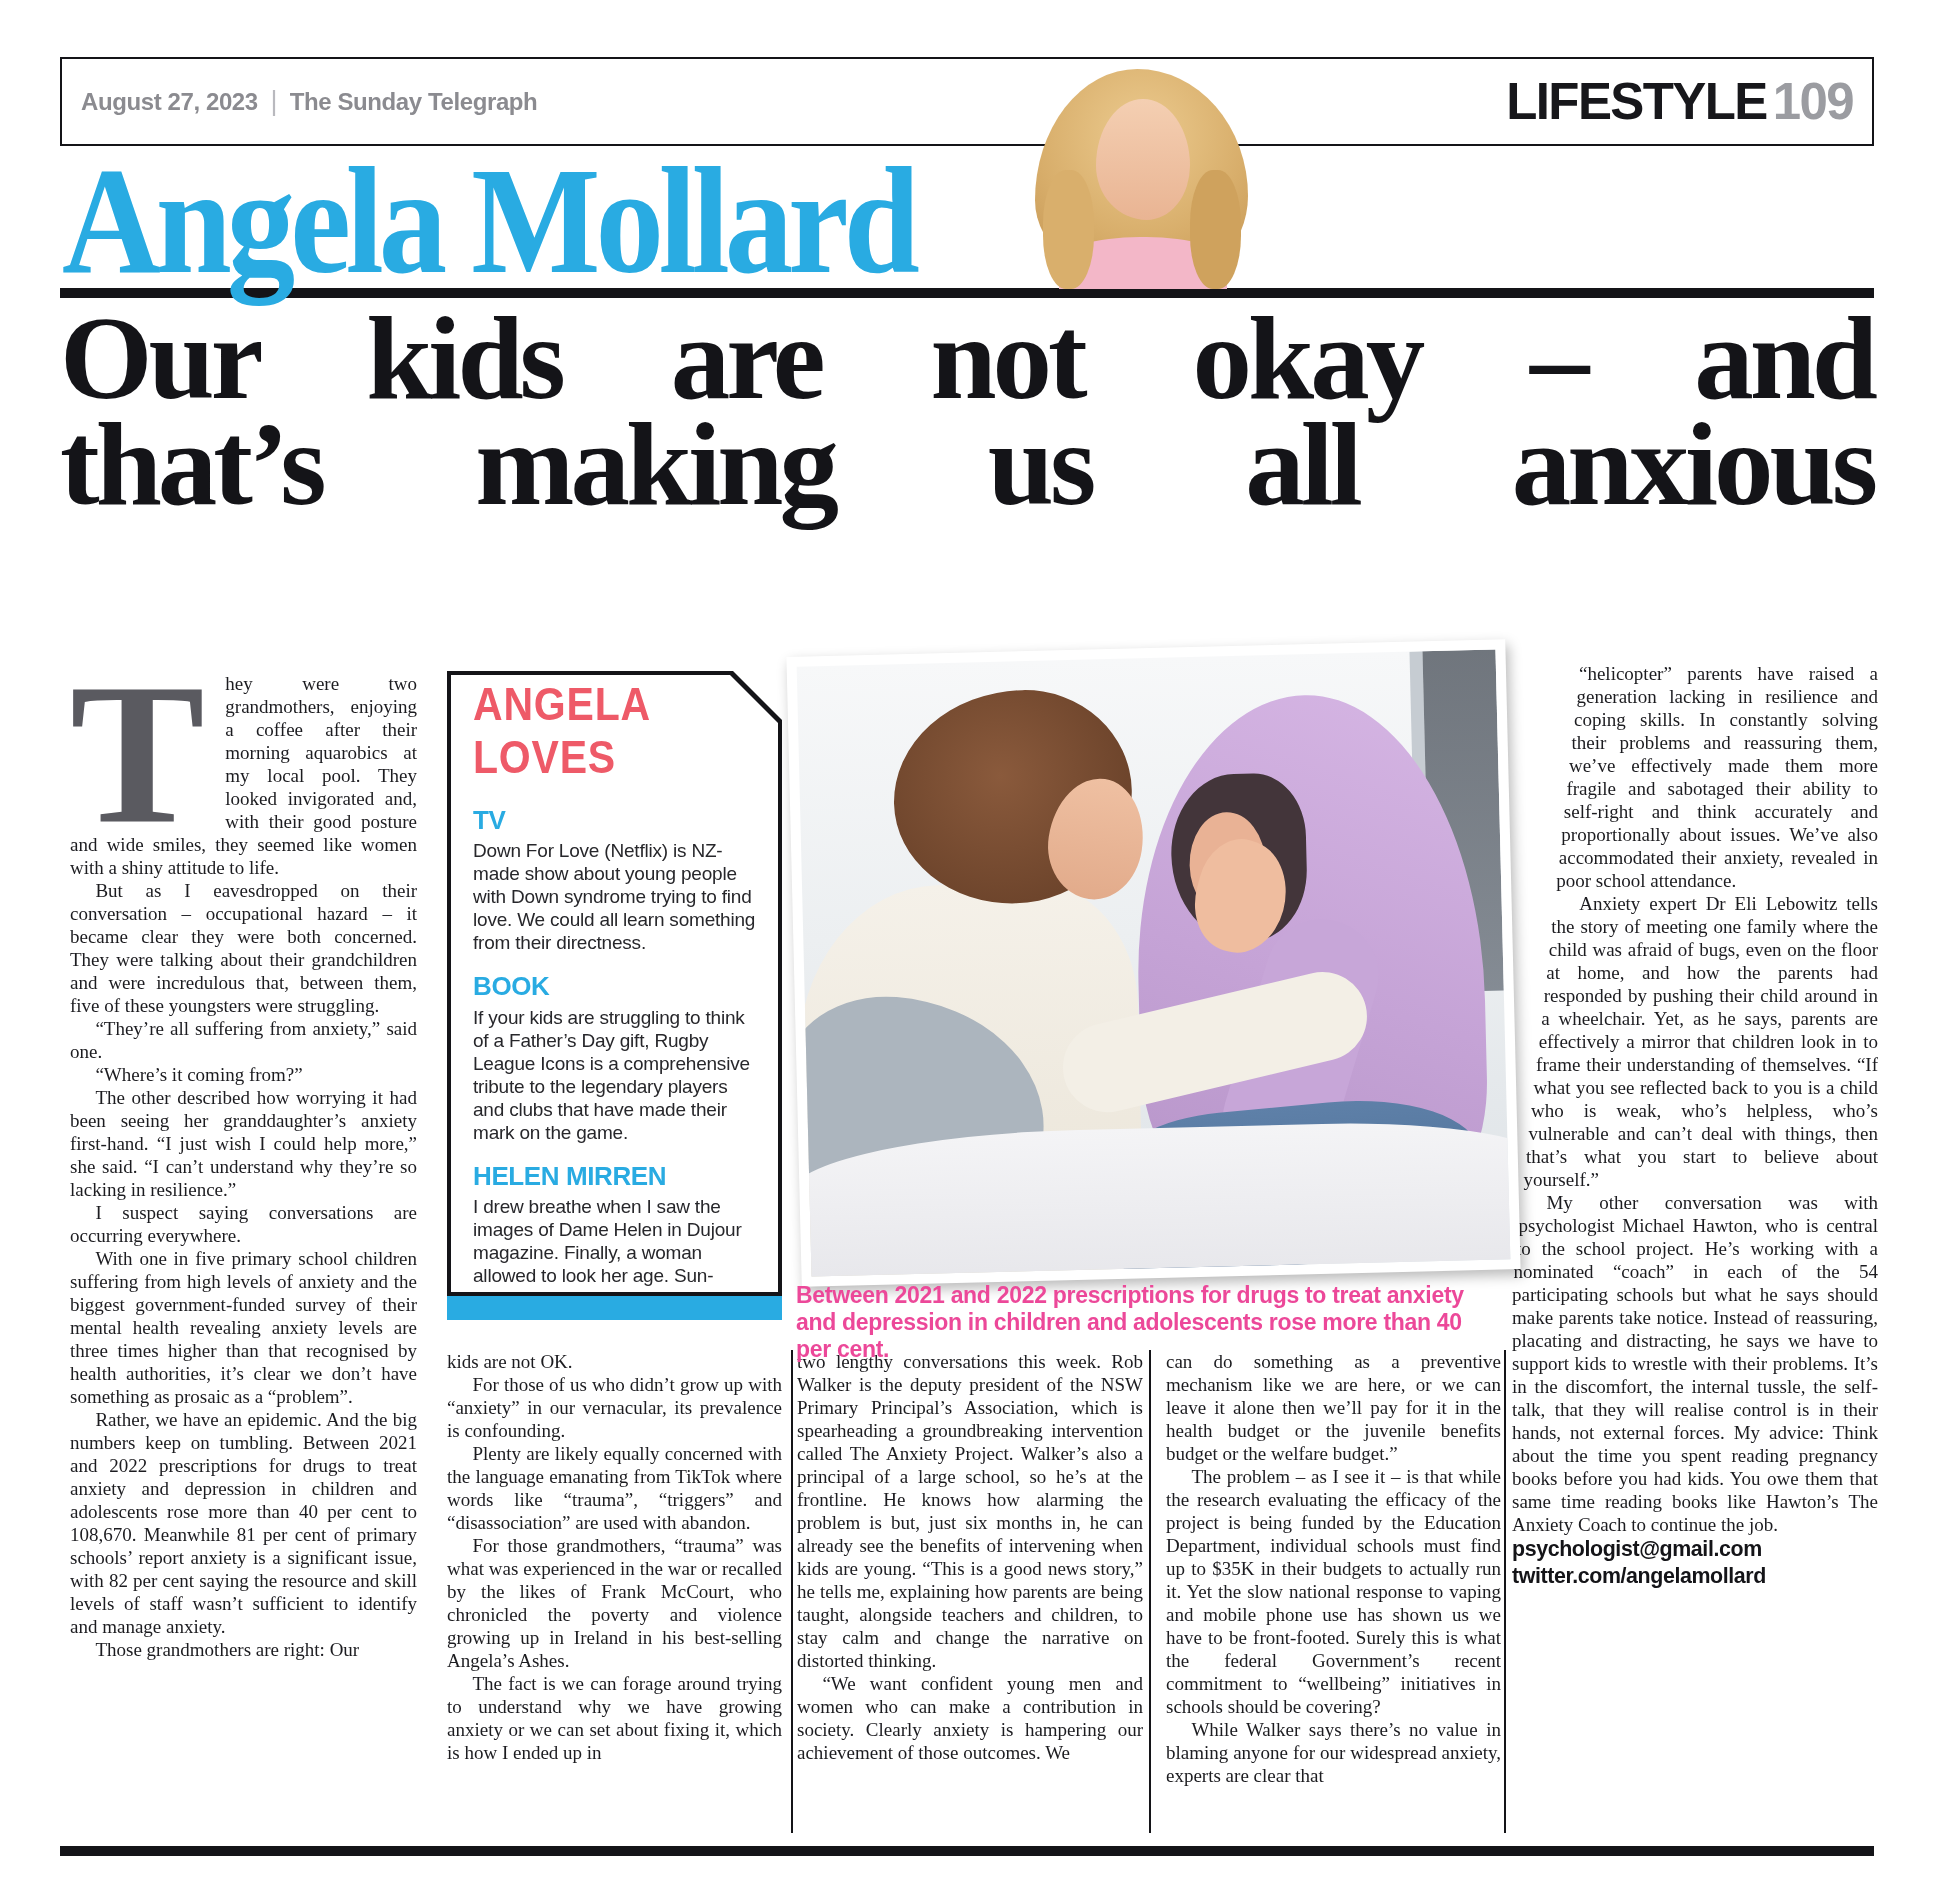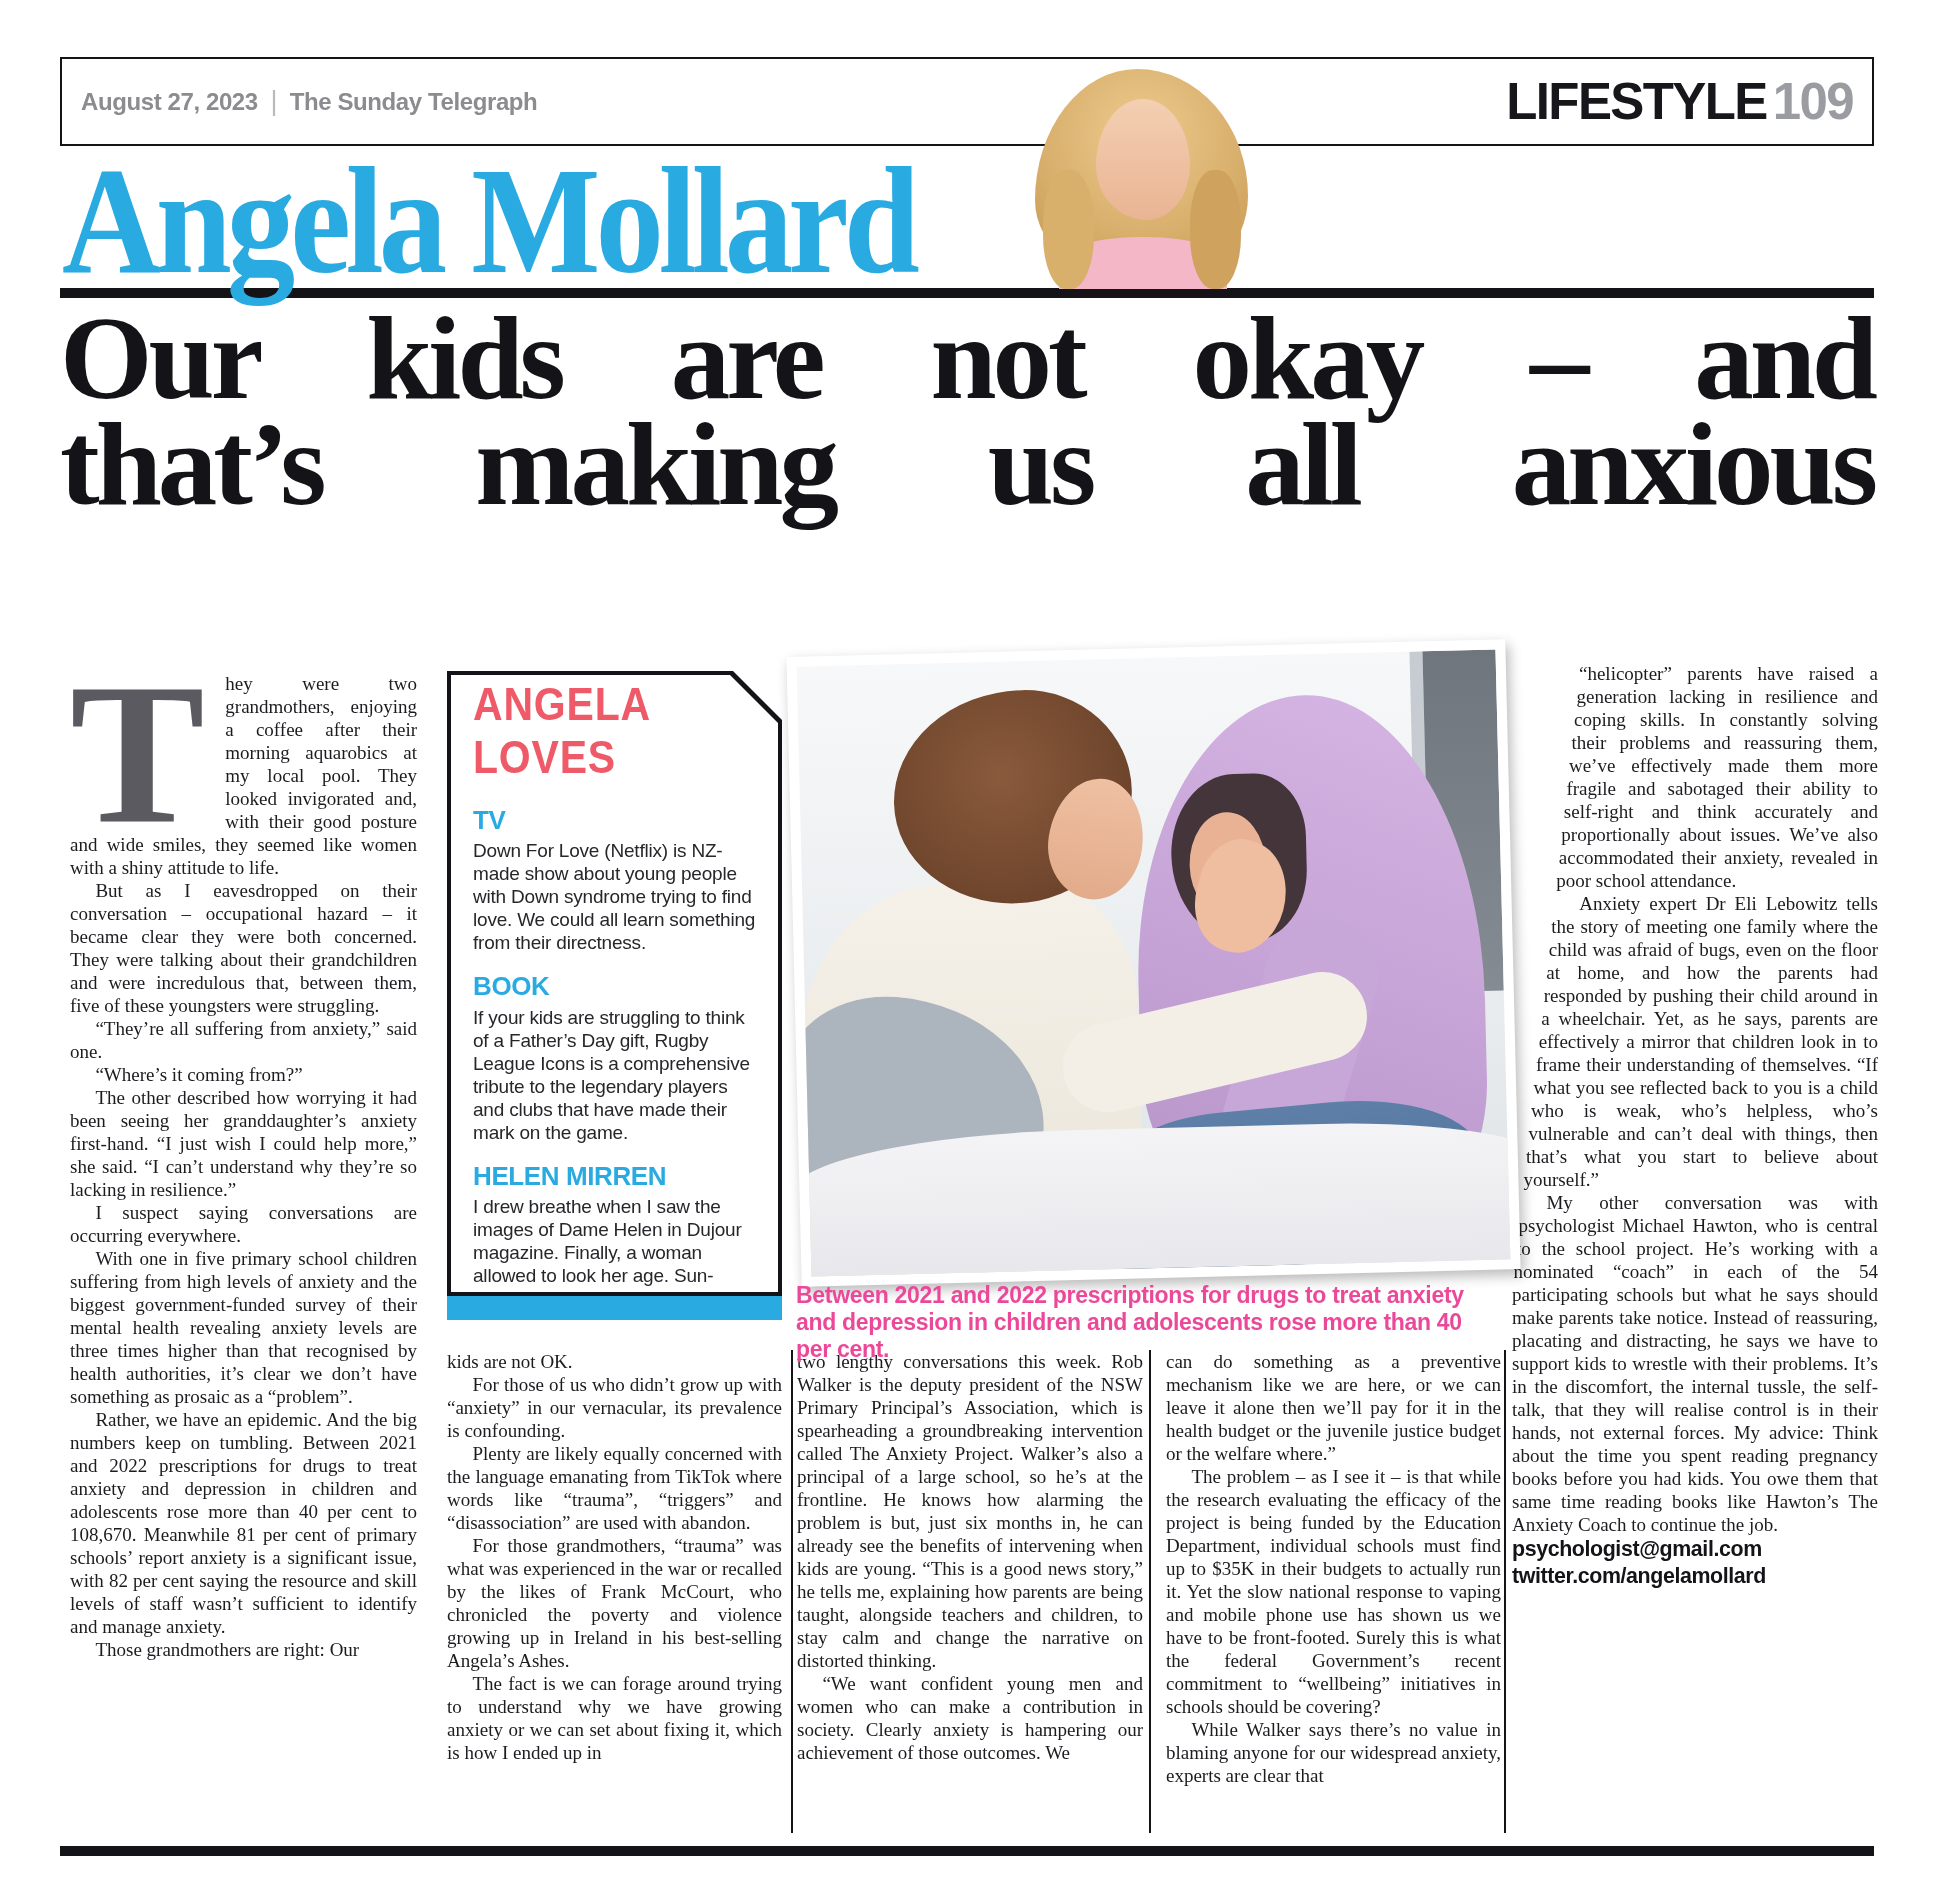--- a/index.html
+++ b/index.html
@@ -209,21 +209,21 @@
     <p>For those grandmothers, “trauma” was what was experienced in the war or recalled by the likes of Frank McCourt, who chronicled the poverty and violence growing up in Ireland in his best-selling Angela’s Ashes.</p>
     <p>The fact is we can forage around trying to understand why we have growing anxiety or we can set about fixing it, which is how I ended up in</p>
   </div>
 
   <div class="bodycol col3">
     <p class="first">two lengthy conversations this week. Rob Walker is the deputy president of the NSW Primary Principal’s Association, which is spearheading a groundbreaking intervention called The Anxiety Project. Walker’s also a principal of a large school, so he’s at the frontline. He knows how alarming the problem is but, just six months in, he can already see the benefits of intervening when kids are young. “This is a good news story,” he tells me, explaining how parents are being taught, alongside teachers and children, to stay calm and change the narrative on distorted thinking.</p>
     <p>“We want confident young men and women who can make a contribution in society. Clearly anxiety is hampering our achievement of those outcomes. We</p>
   </div>
 
   <div class="bodycol col4">
-    <p class="first">can do something as a preventive mechanism like we are here, or we can leave it alone then we’ll pay for it in the health budget or the juvenile justice budget or the welfare where.”</p>
+    <p class="first">can do something as a preventive mechanism like we are here, or we can leave it alone then we’ll pay for it in the health budget or the juvenile benefits budget or the welfare budget.”</p>
     <p>The problem – as I see it – is that while the research evaluating the efficacy of the project is being funded by the Education Department, individual schools must find up to $35K in their budgets to actually run it. Yet the slow national response to vaping and mobile phone use has shown us we have to be front-footed. Surely this is what the federal Government’s recent commitment to “wellbeing” initiatives in schools should be covering?</p>
     <p>While Walker says there’s no value in blaming anyone for our widespread anxiety, experts are clear that</p>
   </div>
 
   <div class="bodycol col5">
     <div class="wrap-taper"></div>
     <p class="first">“helicopter” parents have raised a generation lacking in resilience and coping skills. In constantly solving their problems and reassuring them, we’ve effectively made them more fragile and sabotaged their ability to self-right and think accurately and proportionally about issues. We’ve also accommodated their anxiety, revealed in poor school attendance.</p>
     <p>Anxiety expert Dr Eli Lebowitz tells the story of meeting one family where the child was afraid of bugs, even on the floor at home, and how the parents had responded by pushing their child around in a wheelchair. Yet, as he says, parents are effectively a mirror that children look in to frame their understanding of themselves. “If what you see reflected back to you is a child who is weak, who’s helpless, who’s vulnerable and can’t deal with things, then that’s what you start to believe about yourself.”</p>
     <p>My other conversation was with psychologist Michael Hawton, who is central to the school project. He’s working with a nominated “coach” in each of the 54 participating schools but what he says should make parents take notice. Instead of reassuring, placating and distracting, he says we have to support kids to wrestle with their problems. It’s in the discomfort, the internal tussle, the self-talk, that they will realise control is in their hands, not external forces. My advice: Think about the time you spent reading pregnancy books before you had kids. You owe them that same time reading books like Hawton’s The Anxiety Coach to continue the job.</p>
     <p class="contact">psychologist@gmail.com</p>

